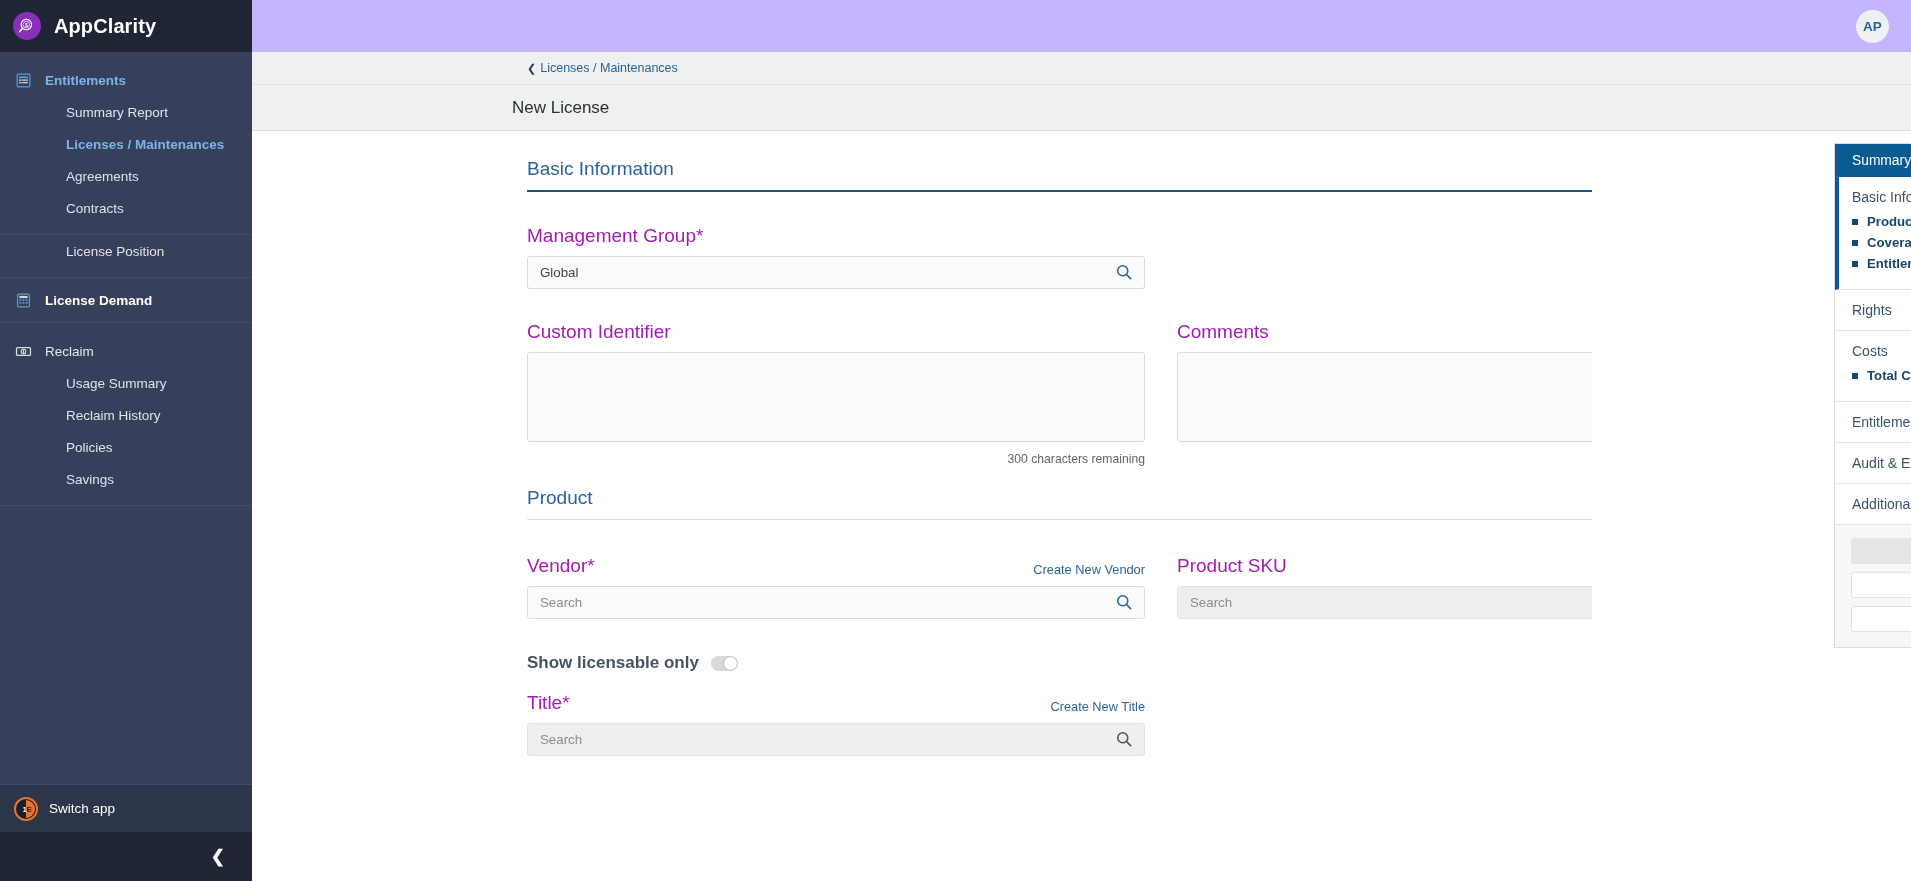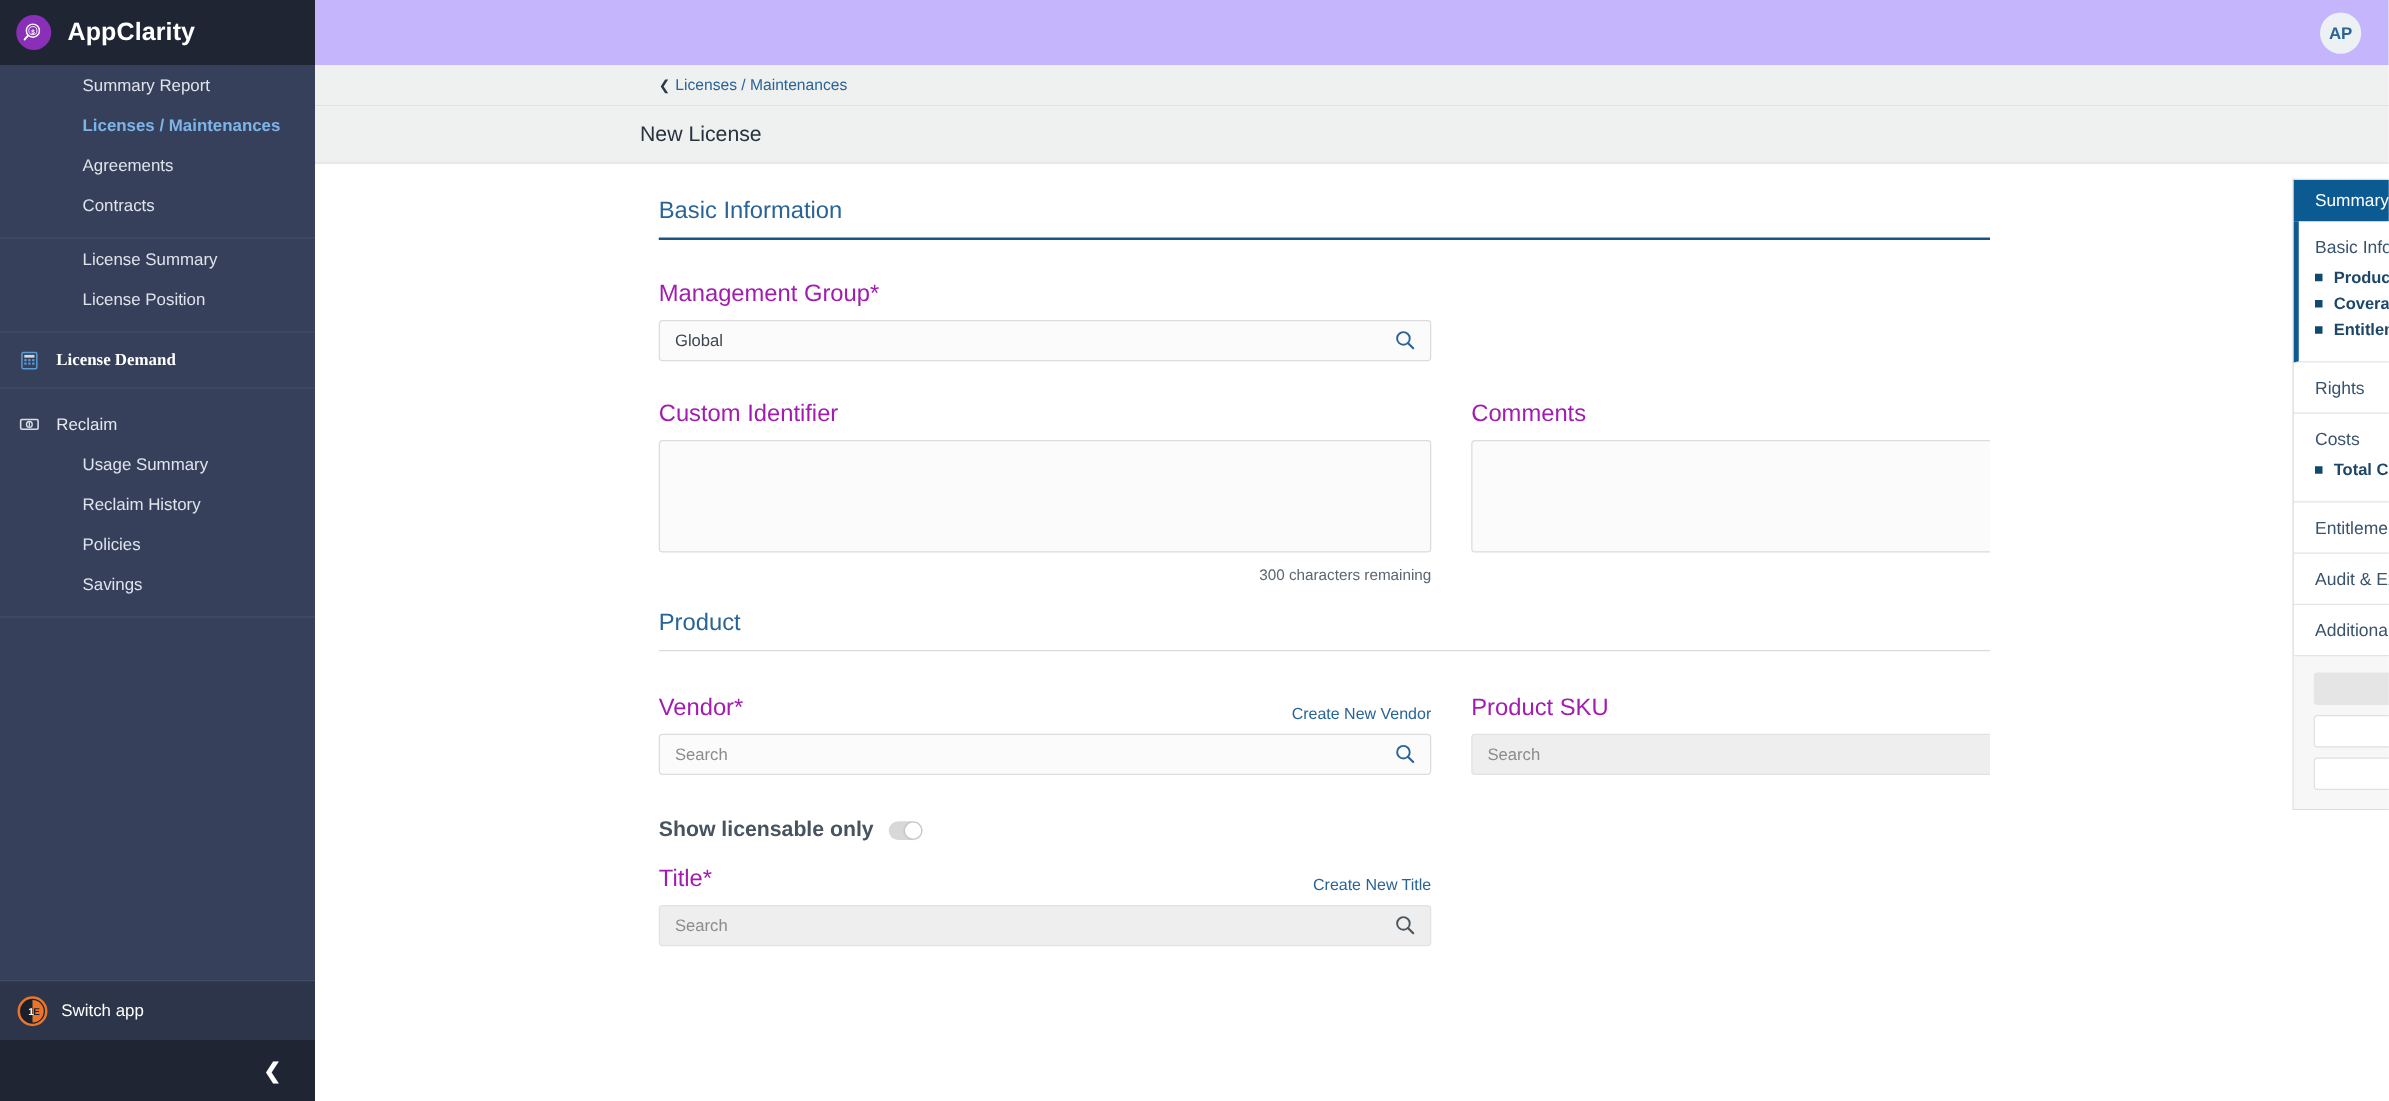--- a/index.html
+++ b/index.html
@@ -52,21 +52,21 @@
   .nav-top-label.bold { font-weight: bold; color: #ffffff; }
   .nav-sub { list-style: none; padding: 0 0 10px 0; }
   .nav-sub li {
     height: 32px; display: flex; align-items: center;
     padding-left: 66px; font-size: 13.5px; color: #dfe3ec;
     cursor: pointer;
   }
   .nav-sub li.active { color: #7cb4e8; font-weight: bold; }
   .nav-single {
     display: flex; align-items: center; height: 44px;
-    padding-left: 13px; cursor: pointer; font-family: Liberation Serif, serif;
+    padding-left: 13px; cursor: pointer;
   }
   .switch-app {
     height: 48px; background: #2c3549;
     display: flex; align-items: center; padding-left: 14px;
     border-top: 1px solid #414c66; cursor: pointer;
     flex: 0 0 48px;
   }
   .switch-logo {
     width: 24px; height: 24px; border-radius: 50%;
     background: #1a1f2b; border: 2px solid #e8752a;
@@ -237,41 +237,51 @@
           <text x="10.5" y="12.4" font-size="6.4" fill="#ffffff" text-anchor="middle" font-family="Liberation Sans, sans-serif" font-weight="bold">$</text>
           <line x1="5.6" y1="14.5" x2="2.2" y2="18.4" stroke="#ffffff" stroke-width="2" stroke-linecap="round"></line>
         </svg>
       </div>
       <span class="brand-name">AppClarity</span>
     </div>
 
     <div class="nav">
 
       <div class="nav-group">
+        <div class="nav-top">
+          <span class="nav-icon">
+            <svg width="17" height="17" viewBox="0 0 20 20" aria-hidden="true">
+              <rect x="2.5" y="2.5" width="15" height="15" rx="1.5" fill="none" stroke="#5b9bd5" stroke-width="1.4"></rect>
+              <rect x="4.8" y="5.2" width="10.4" height="2.1" fill="#5b9bd5"></rect>
+              <rect x="4.8" y="8.8" width="3" height="1.5" fill="#cfd8e3"></rect>
+              <rect x="8.6" y="8.8" width="6.6" height="1.5" fill="#cfd8e3"></rect>
+              <rect x="4.8" y="11.8" width="3" height="1.5" fill="#cfd8e3"></rect>
+              <rect x="8.6" y="11.8" width="6.6" height="1.5" fill="#cfd8e3"></rect>
+            </svg>
+          </span>
+          <span class="nav-top-label active">Entitlements</span>
+        </div>
         <ul class="nav-sub">
           <li>
               <span>Summary Report</span>
             </li>
           <li class="active">
               <span>Licenses / Maintenances</span>
             </li>
           <li>
               <span>Agreements</span>
             </li>
           <li>
               <span>Contracts</span>
             </li>
         </ul>
       </div>
 
       <div class="nav-group">
         <ul class="nav-sub">
-          <li>
-              <span>License Summary</span>
-            </li>
           <li>
               <span>License Position</span>
             </li>
         </ul>
       </div>
 
       <div class="nav-group">
         <div class="nav-single">
           <span class="nav-icon">
             <svg width="17" height="17" viewBox="0 0 20 20" aria-hidden="true">

